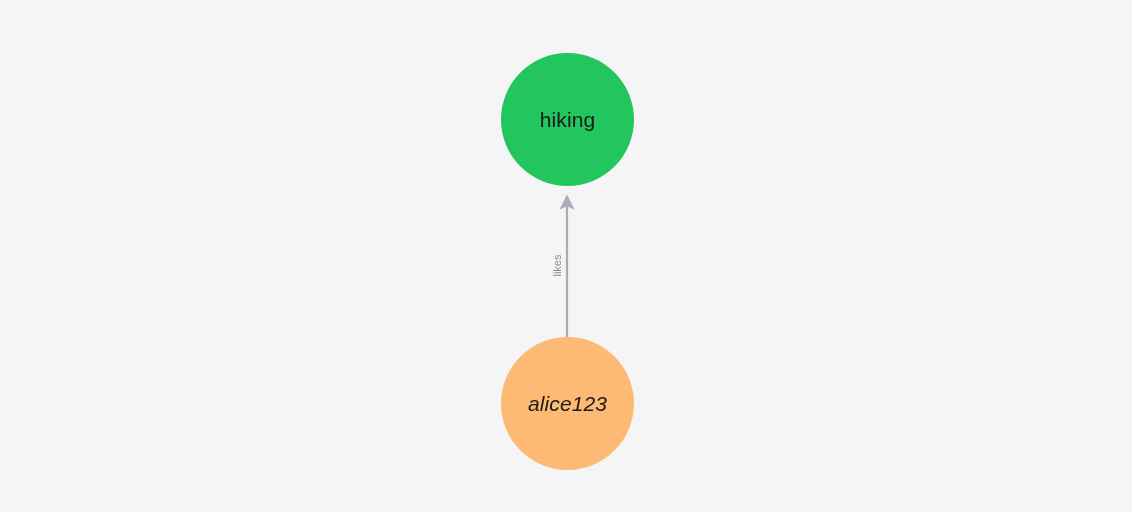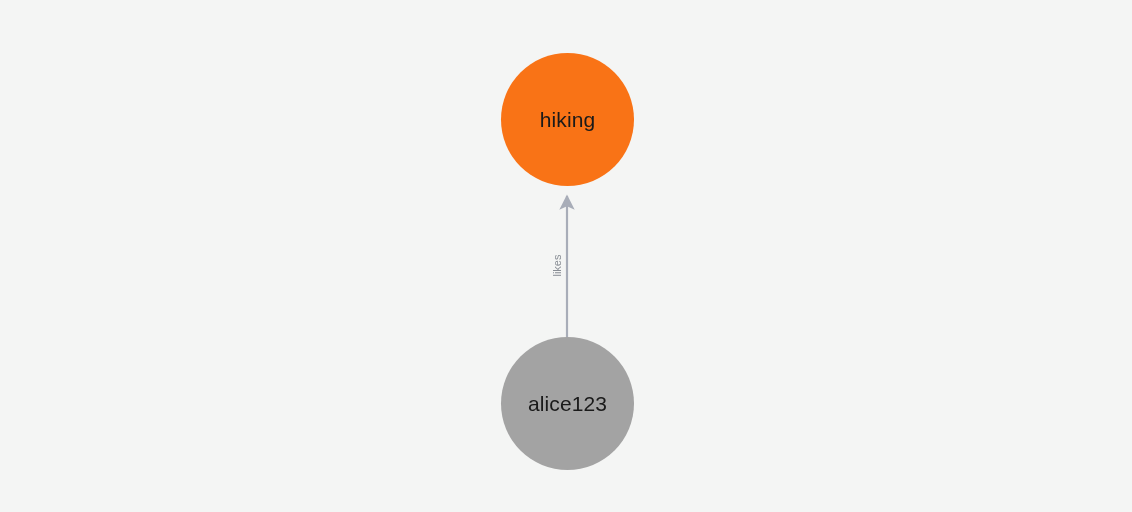--- a/index.html
+++ b/index.html
@@ -36,28 +36,29 @@
     line-height: 1;
     letter-spacing: 0.1px;
     white-space: nowrap;
     user-select: none;
   }
   #node-hiking {
     left: 501px;
     top: 53px;
     width: 133px;
     height: 133px;
-    background: #f97316;
+    background: #22c55e;
   }
   #node-alice123 {
     left: 501px;
     top: 337px;
     width: 133px;
     height: 133px;
-    background: #a3a3a3;
+    background: #fdba74;
+    font-style: italic;
   }
   .edge-label {
     position: absolute;
     font-size: 11px;
     color: #888d94;
     line-height: 1;
     white-space: nowrap;
     transform-origin: center center;
     transform: rotate(-90deg);
     user-select: none;

